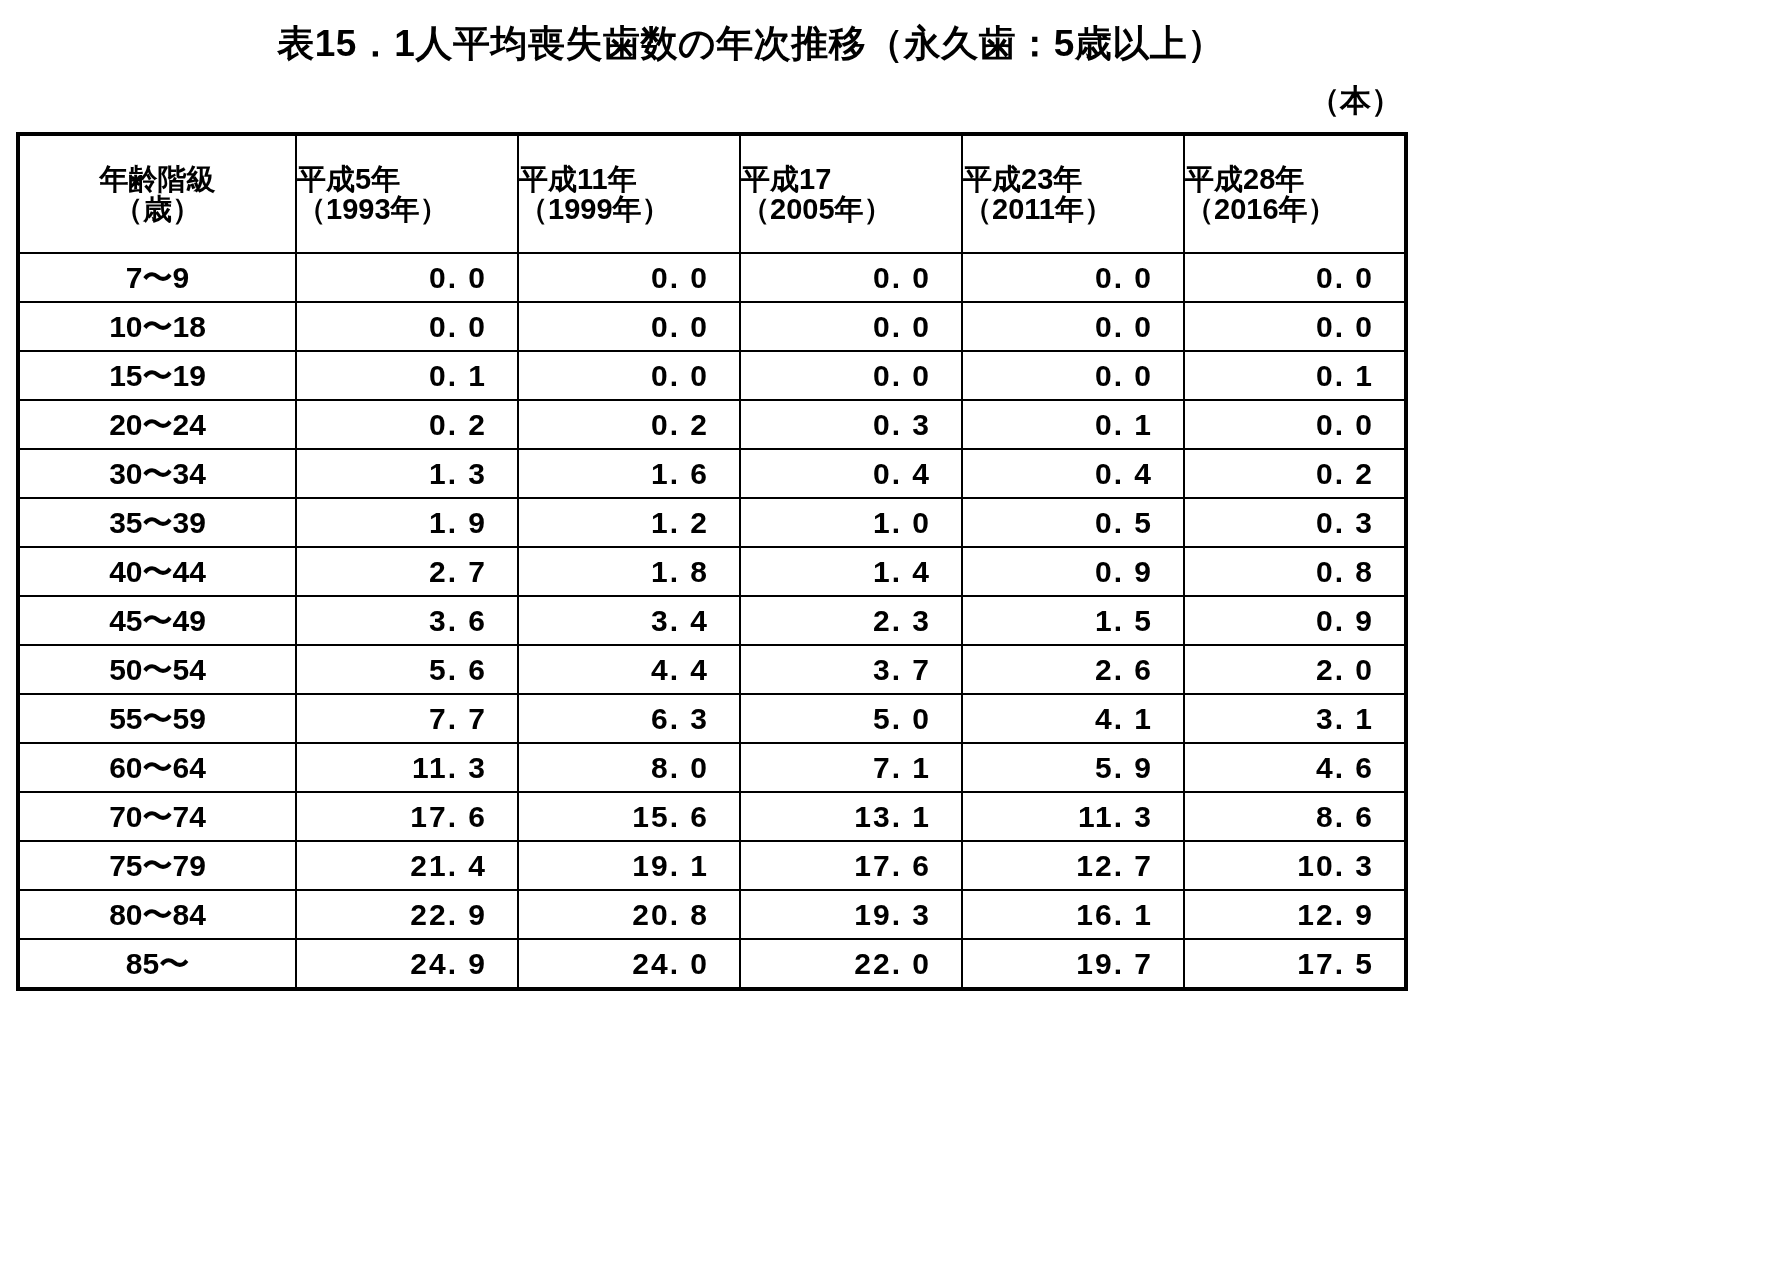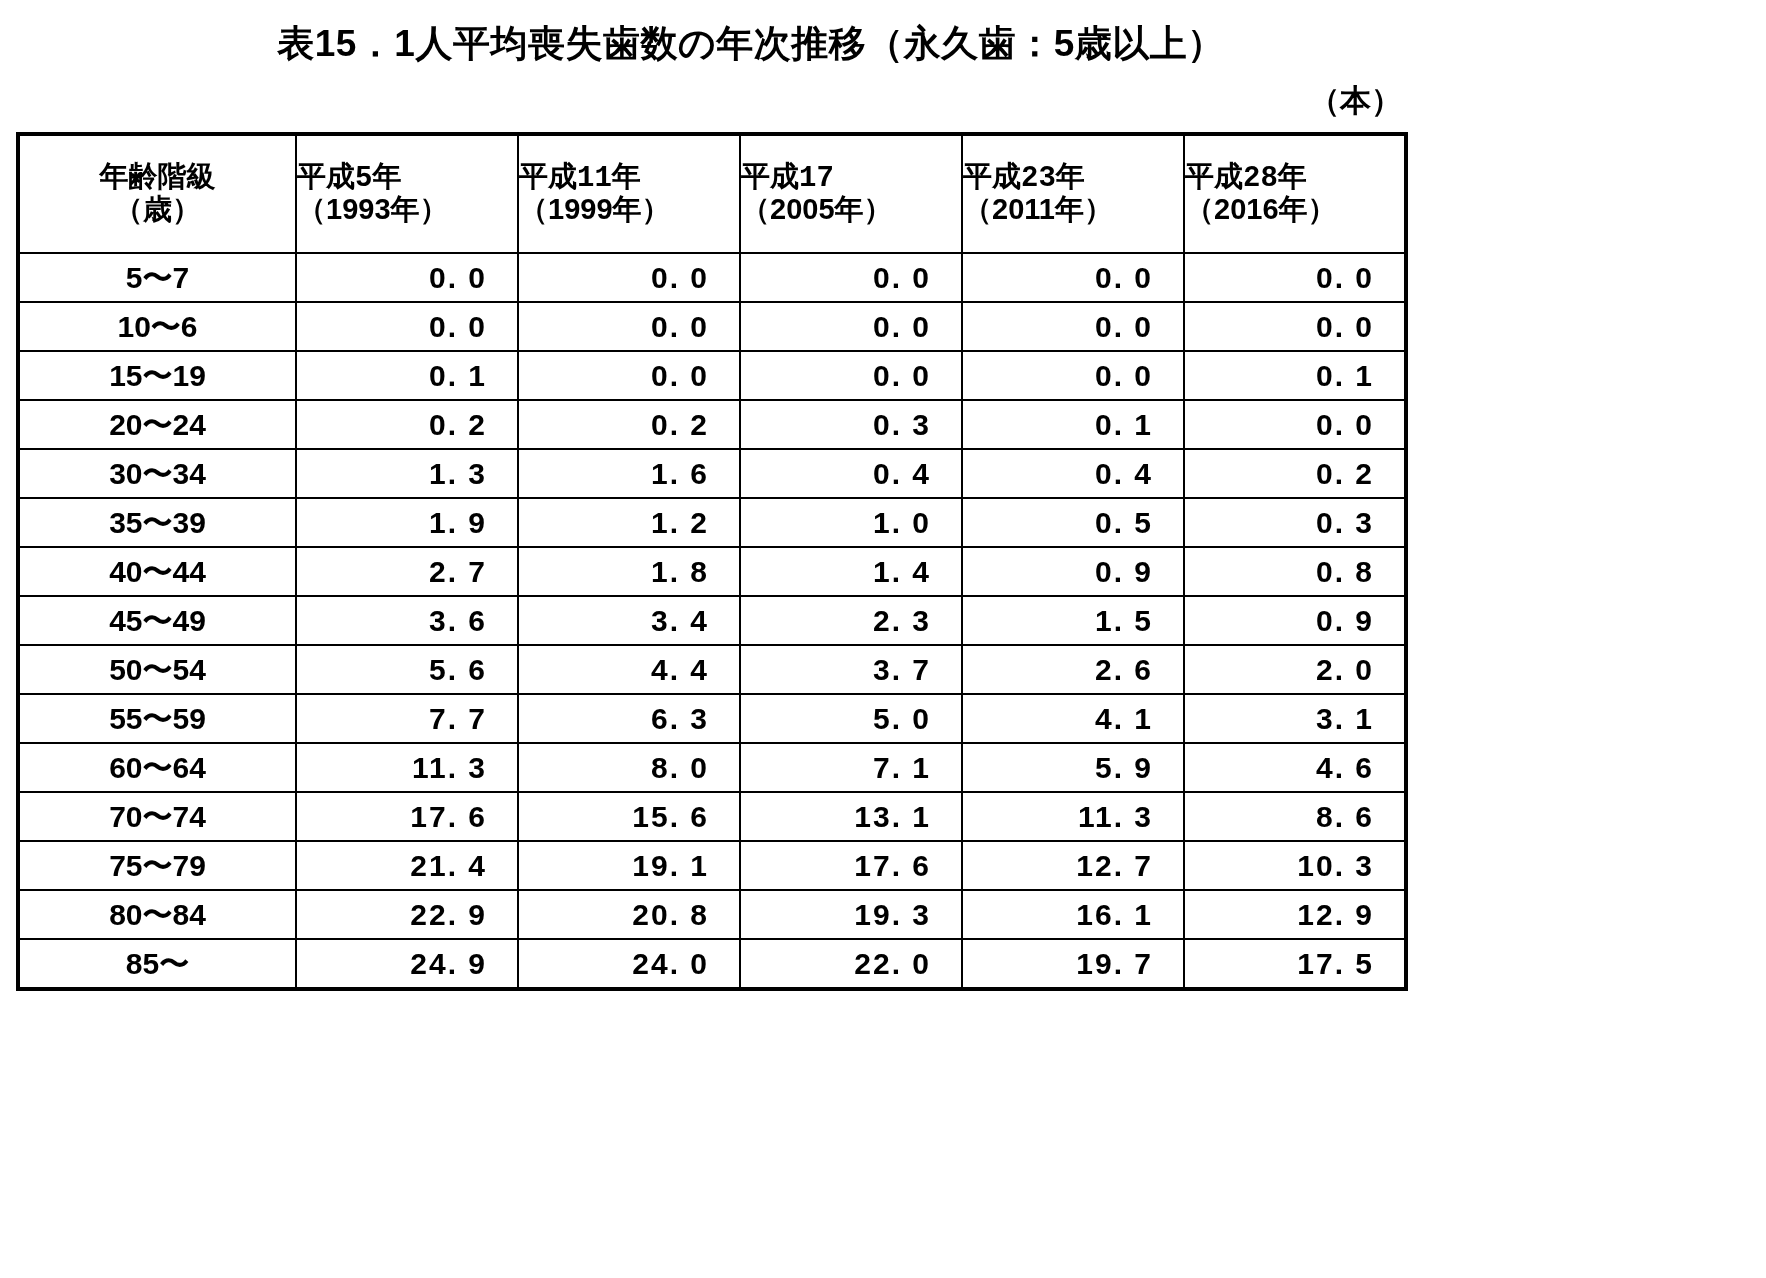--- a/index.html
+++ b/index.html
@@ -58,21 +58,21 @@
     height: 47px;
     line-height: 1.05;
     background: #fff;
   }
   table.data thead th {
     height: 116px;
     vertical-align: middle;
     text-align: left;
     font-size: 29px;
   }
-  table.data thead th .l1 { display:block;font-family:Liberation Mono, monospace; }
+  table.data thead th .l1 { display:block; }
   table.data thead th .l2 { display:block; }
   
   table.data {
     border: 4px solid #000;
   }
   table.data thead th:first-child,
   table.data tbody td:first-child {
     text-align: center;
   }
   table.data tbody td.val {
@@ -126,29 +126,29 @@
             <span class="l2">（2011年）</span>
           </th>
           <th>
             <span class="l1">平成28年</span>
             <span class="l2">（2016年）</span>
           </th>
         </tr>
       </thead>
       <tbody>
         <tr>
-          <td class="agecell">5〜7</td>
-          <td class="val">0. 0</td>
-          <td class="val">0. 0</td>
-          <td class="val">0. 0</td>
-          <td class="val">0. 0</td>
-          <td class="val">0. 0</td>
-        </tr>
-        <tr>
-          <td class="agecell">10〜6</td>
+          <td class="agecell">7〜9</td>
+          <td class="val">0. 0</td>
+          <td class="val">0. 0</td>
+          <td class="val">0. 0</td>
+          <td class="val">0. 0</td>
+          <td class="val">0. 0</td>
+        </tr>
+        <tr>
+          <td class="agecell">10〜18</td>
           <td class="val">0. 0</td>
           <td class="val">0. 0</td>
           <td class="val">0. 0</td>
           <td class="val">0. 0</td>
           <td class="val">0. 0</td>
         </tr>
         <tr>
           <td class="agecell">15〜19</td>
           <td class="val">0. 1</td>
           <td class="val">0. 0</td>

